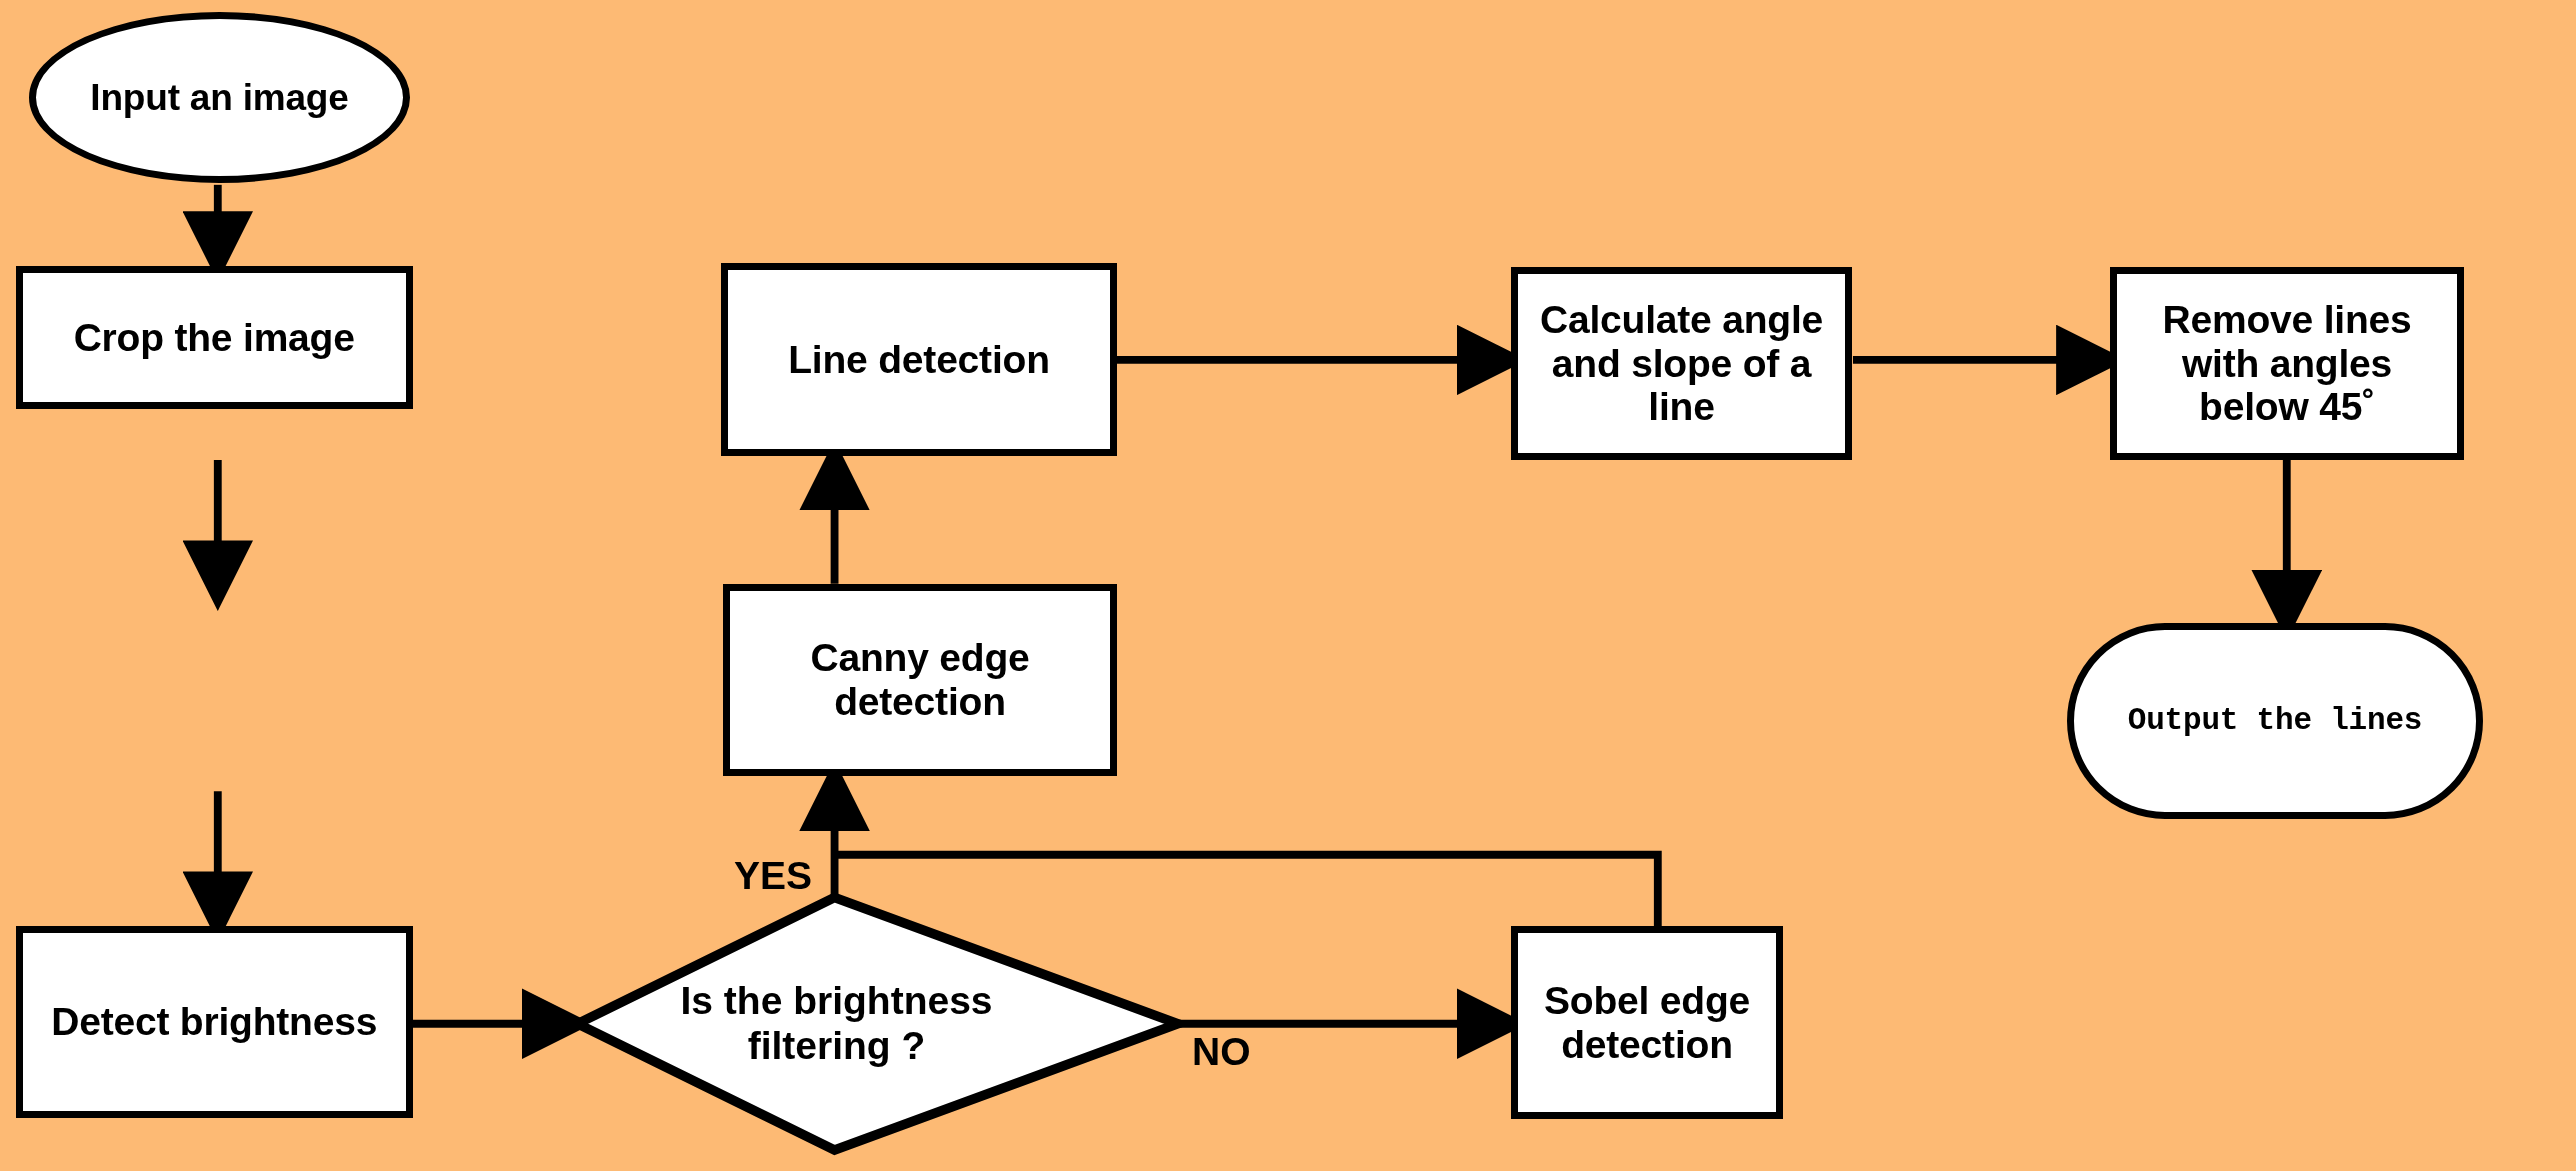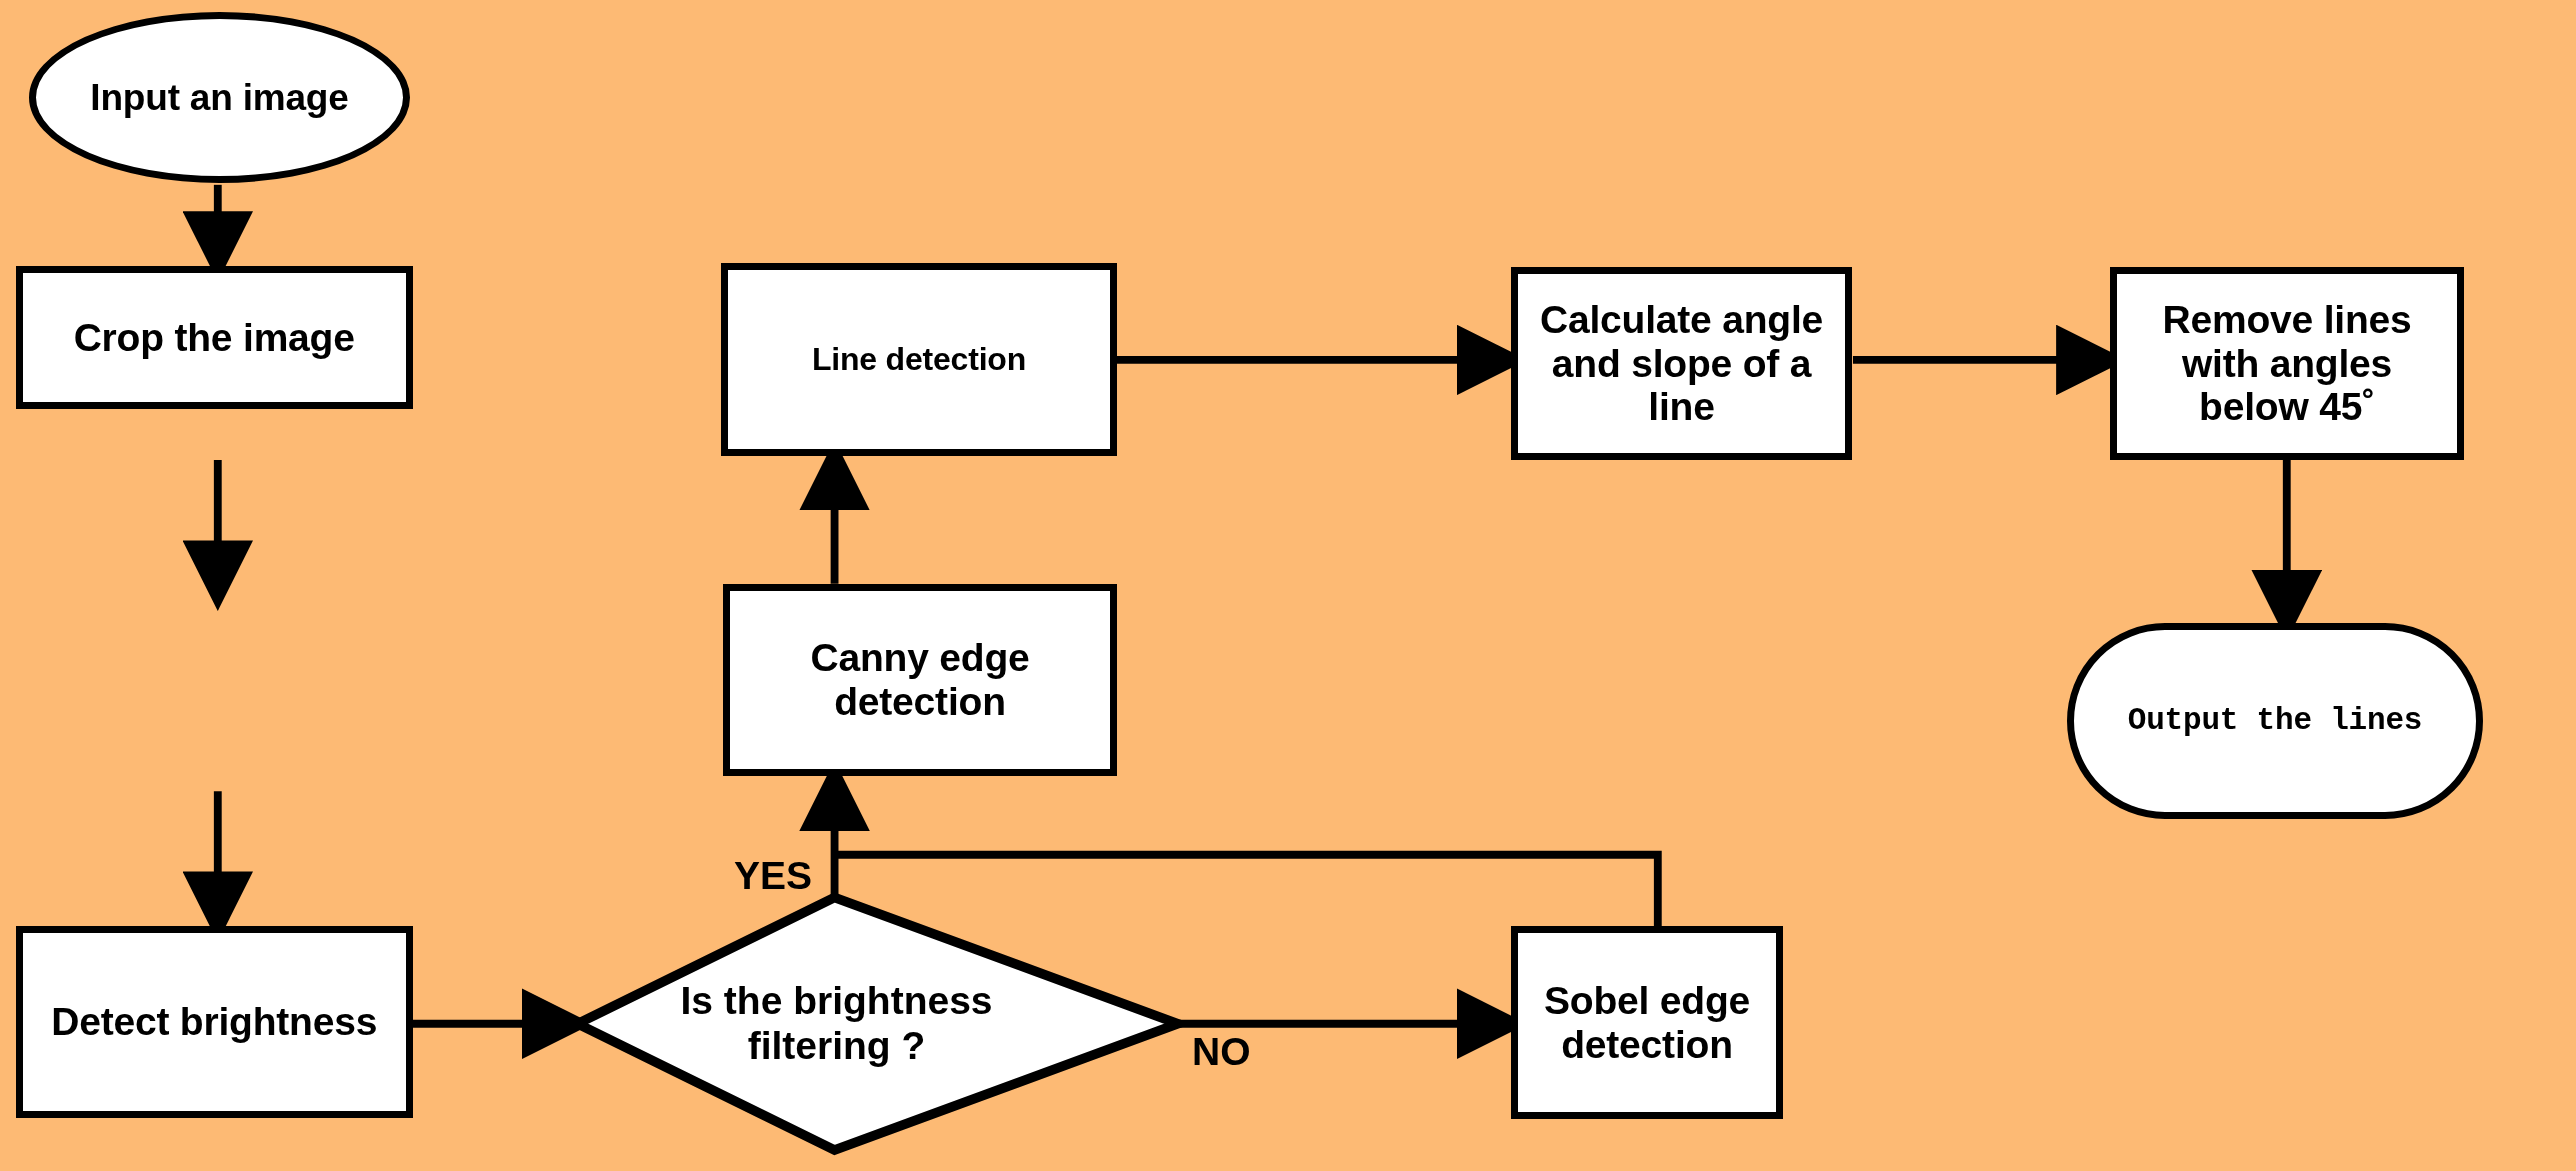--- a/index.html
+++ b/index.html
@@ -73,21 +73,21 @@
   </div>
 
   <div class="node rect" style="left:1511px;top:926px;width:272px;height:193px;font-size:39px;">
     <span>Sobel edge detection</span>
   </div>
 
   <div class="node rect" style="left:723px;top:584px;width:394px;height:192px;font-size:39px;">
     <span>Canny edge detection</span>
   </div>
 
-  <div class="node rect" style="left:721px;top:263px;width:396px;height:193px;font-size:32px;">
+  <div class="node rect" style="left:721px;top:263px;width:396px;height:193px;font-size:39px;">
     <span>Line detection</span>
   </div>
 
   <div class="node rect" style="left:1511px;top:267px;width:341px;height:193px;font-size:39px;">
     <span>Calculate angle and slope of a line</span>
   </div>
 
   <div class="node rect" style="left:2110px;top:267px;width:354px;height:193px;font-size:39px;">
     <span>Remove lines with angles below 45˚</span>
   </div>

